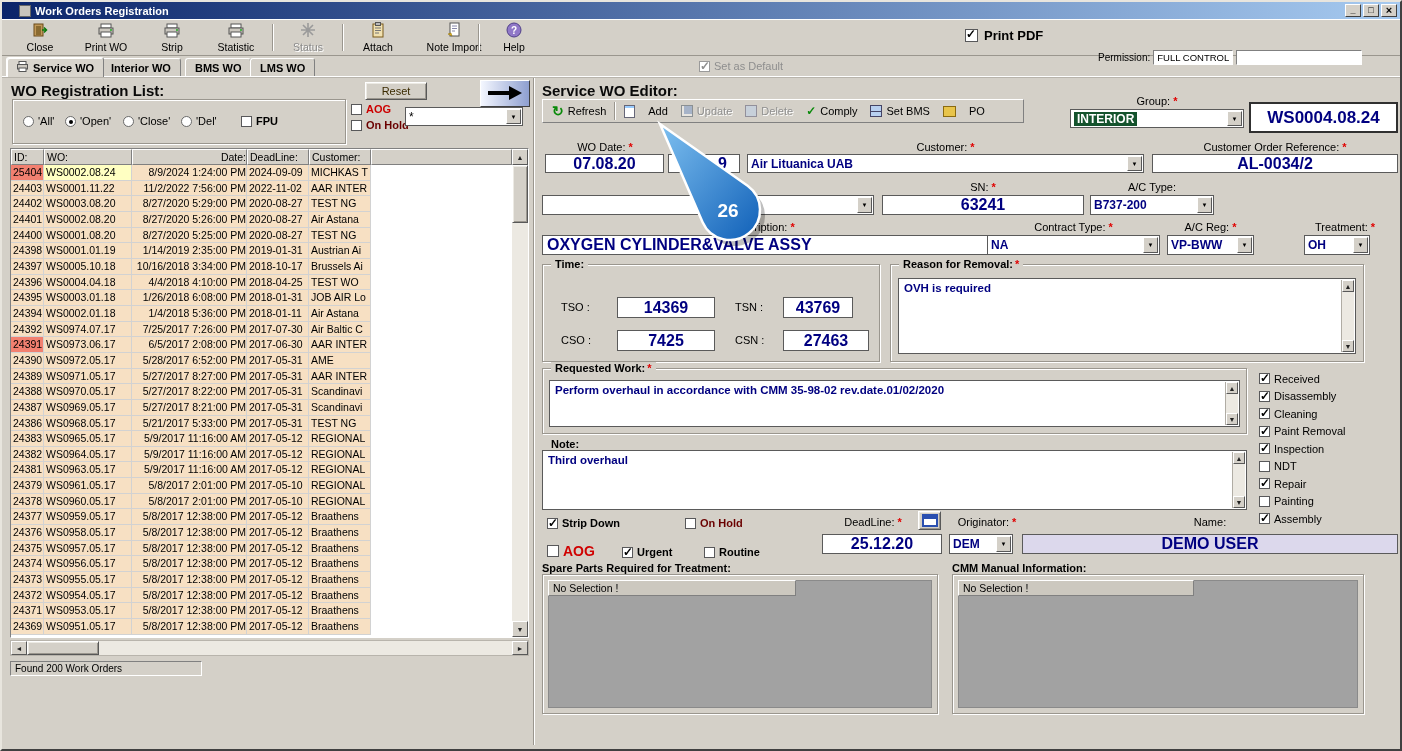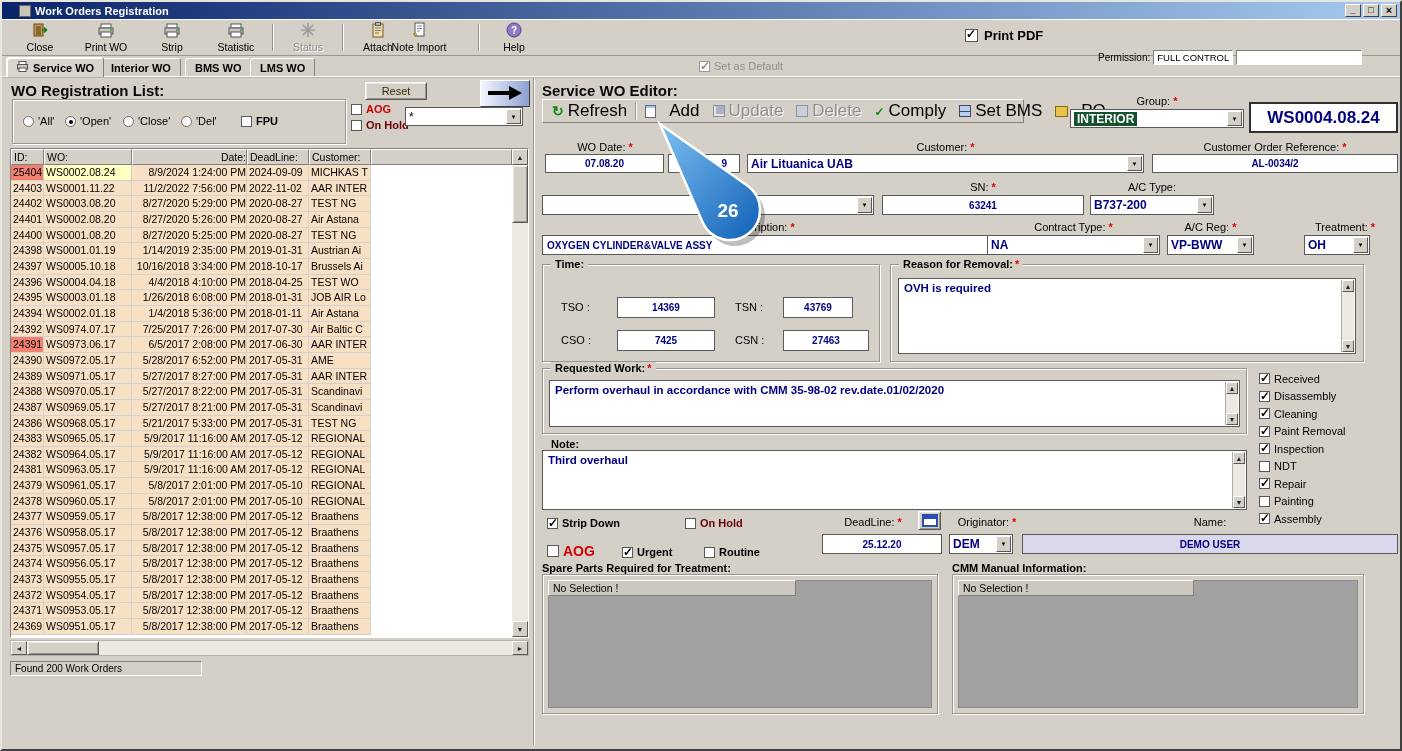--- a/index.html
+++ b/index.html
@@ -55,35 +55,35 @@
   .tcell{border-right:1px solid #d2d2d2;border-bottom:1px solid #d2d2d2;background:#f7e0c3;font-size:10.5px;
          padding:1px 0 0 2px;white-space:nowrap;overflow:hidden;}
   .c-id{width:33px;} .c-wo{width:88px;} .c-date{width:115px;text-align:right;} .c-dl{width:62px;} .c-cust{width:62px;}
   .hl-red{background:#f28070;} .hl-yellow{background:#ffffc2;}
   
   .vscroll{position:absolute;top:0;right:0;bottom:0;width:16px;background:#ece9e2;}
   .sb-btn{background:#d4d0c8;border:1px solid;border-color:#fff #585858 #585858 #fff;display:flex;align-items:center;justify-content:center;font-size:7px;color:#222;}
   .a-up::after{content:"\25B2";} .a-dn::after{content:"\25BC";} .a-l::after{content:"\25C4";} .a-r::after{content:"\25BA";}
   .hscroll{background:#ece9e2;border:1px solid #b8b4ac;}
   
-  .f{position:absolute;background:#fff;border:1px solid #5a5a5a;color:#000080;font-weight:bold;font-size:10px;
+  .f{position:absolute;background:#fff;border:1px solid #5a5a5a;color:#000080;font-weight:bold;font-size:16px;
      display:flex;align-items:center;justify-content:center;white-space:nowrap;overflow:hidden;}
   .f.left{justify-content:flex-start;padding-left:4px;}
   .combo{position:absolute;background:#fff;border:1px solid #5a5a5a;}
   .combo .val{position:absolute;left:3px;top:0;bottom:0;right:18px;display:flex;align-items:center;color:#000080;font-weight:bold;font-size:12px;white-space:nowrap;overflow:hidden;}
   .combo .drop{position:absolute;top:1px;bottom:1px;right:1px;width:15px;background:#d4d0c8;border:1px solid;border-color:#fff #585858 #585858 #fff;display:flex;align-items:center;justify-content:center;font-size:6px;}
   .combo .drop::after{content:"\25BC";}
   .flabel{position:absolute;display:flex;justify-content:center;gap:3px;white-space:nowrap;font-size:11px;}
   .tarea{position:absolute;background:#fff;border:1px solid #5a5a5a;}
   .tatext{position:absolute;left:5px;top:3px;right:18px;color:#000080;font-weight:bold;font-size:11.5px;}
   .tavs{position:absolute;top:1px;right:1px;bottom:1px;width:13px;background:#ece9e2;border-left:1px solid #b0aca4;}
   .mini{width:12px;height:12px;position:absolute;left:0;}
   
   .ed-toolbar{position:absolute;left:540px;top:97px;width:482px;height:24px;background:#d4d0c8;border:1px solid;border-color:#fff #808080 #808080 #fff;display:flex;align-items:center;padding:0 4px;gap:3px;}
-  .ebtn{height:19px;display:flex;align-items:center;gap:4px;padding:0 5px;font-size:17px;white-space:nowrap;}
+  .ebtn{height:19px;display:flex;align-items:center;gap:4px;padding:0 5px;font-size:11px;white-space:nowrap;}
   .ebtn.disabled{color:#8e8e8e;text-shadow:1px 1px 0 #fff;}
   .esep{width:2px;height:18px;border-left:1px solid #9a968e;border-right:1px solid #fff;}
   .i-refresh::after{content:"\21BB";color:#0a8a0a;font-weight:bold;font-size:14px;}
   .i-check::after{content:"\2713";color:#0a8a0a;font-weight:bold;font-size:12px;}
   .i-page{width:11px;height:13px;background:#fff;border:1px solid #667;box-shadow:inset 0 2px 0 #9cf;}
   .i-floppy{width:12px;height:12px;background:#7090c8;border:1px solid #345;box-shadow:inset 2px -2px 0 #fff;}
   .i-sq{width:12px;height:12px;background:#b8d0f0;border:1px solid #446;}
   .i-grid{width:12px;height:12px;border:1px solid #446;background:linear-gradient(#b8d0f0 45%,#446 45%,#446 55%,#b8d0f0 55%),linear-gradient(90deg,#b8d0f0 45%,#446 45%,#446 55%,#b8d0f0 55%);}
   .i-yellow{width:13px;height:11px;background:#e8c44a;border:1px solid #8a6a10;}
   .i-cal{width:16px;height:13px;background:#fff;border:2px solid #2a4fb0;box-shadow:inset 0 3px 0 #2a4fb0;}
@@ -152,21 +152,21 @@
     </div>
     <div class="tsep" style="left:340px"></div>
     <div class="tbtn" style="left:346px">
       <span><svg width="16" height="16">
             <rect x="3" y="2" width="10" height="13" fill="#f0e0b0" stroke="#7a5a1a"></rect>
             <rect x="5.5" y="0.5" width="5" height="3" fill="#b8b8b8" stroke="#555"></rect>
             <path d="M5 6h6M5 8.5h6M5 11h4" stroke="#777"></path>
           </svg></span>
       <span>Attach</span>
     </div>
-    <div class="tbtn" style="left:384px;width:66px">
+    <div class="tbtn" style="left:419px;width:66px">
       <span><svg width="16" height="16">
             <rect x="4" y="1" width="9" height="13" fill="#fff" stroke="#555"></rect>
             <path d="M6 4h5M6 6.5h5M6 9h3" stroke="#88a"></path>
             <path d="M2 12l4 2-1-3z" fill="#e8b820" stroke="#8a6a00" stroke-width="0.5"></path>
           </svg></span>
       <span>Note Import</span>
     </div>
     <div class="tsep" style="left:476px"></div>
     <div class="tbtn" style="left:482px">
       <span><svg width="16" height="16">

